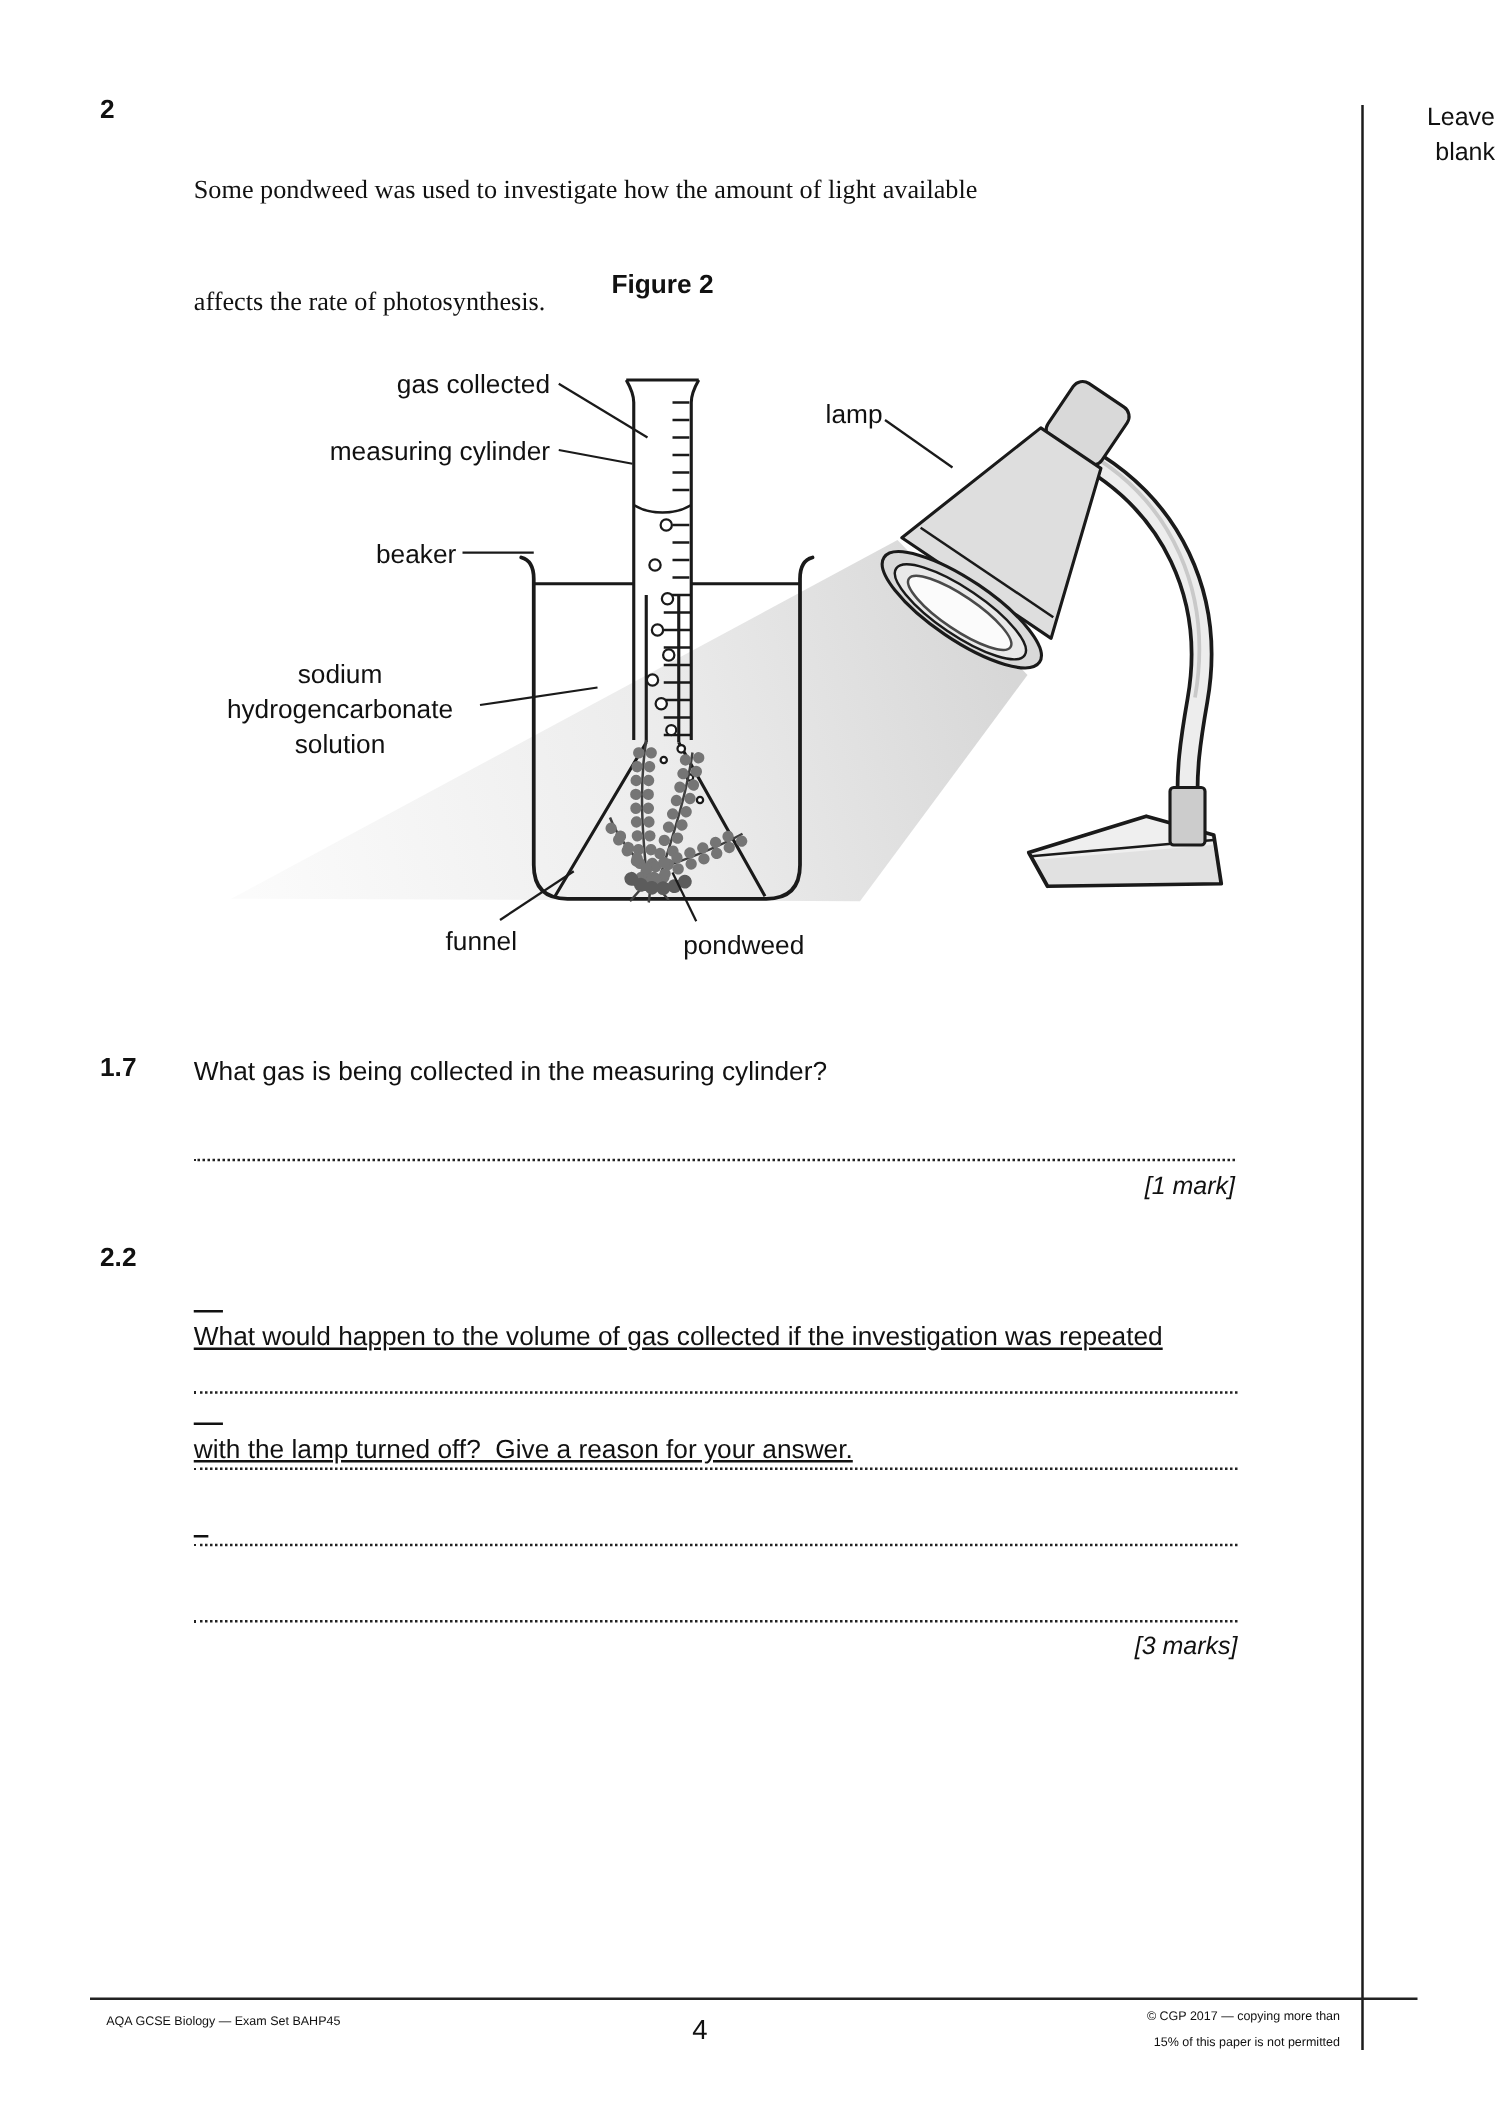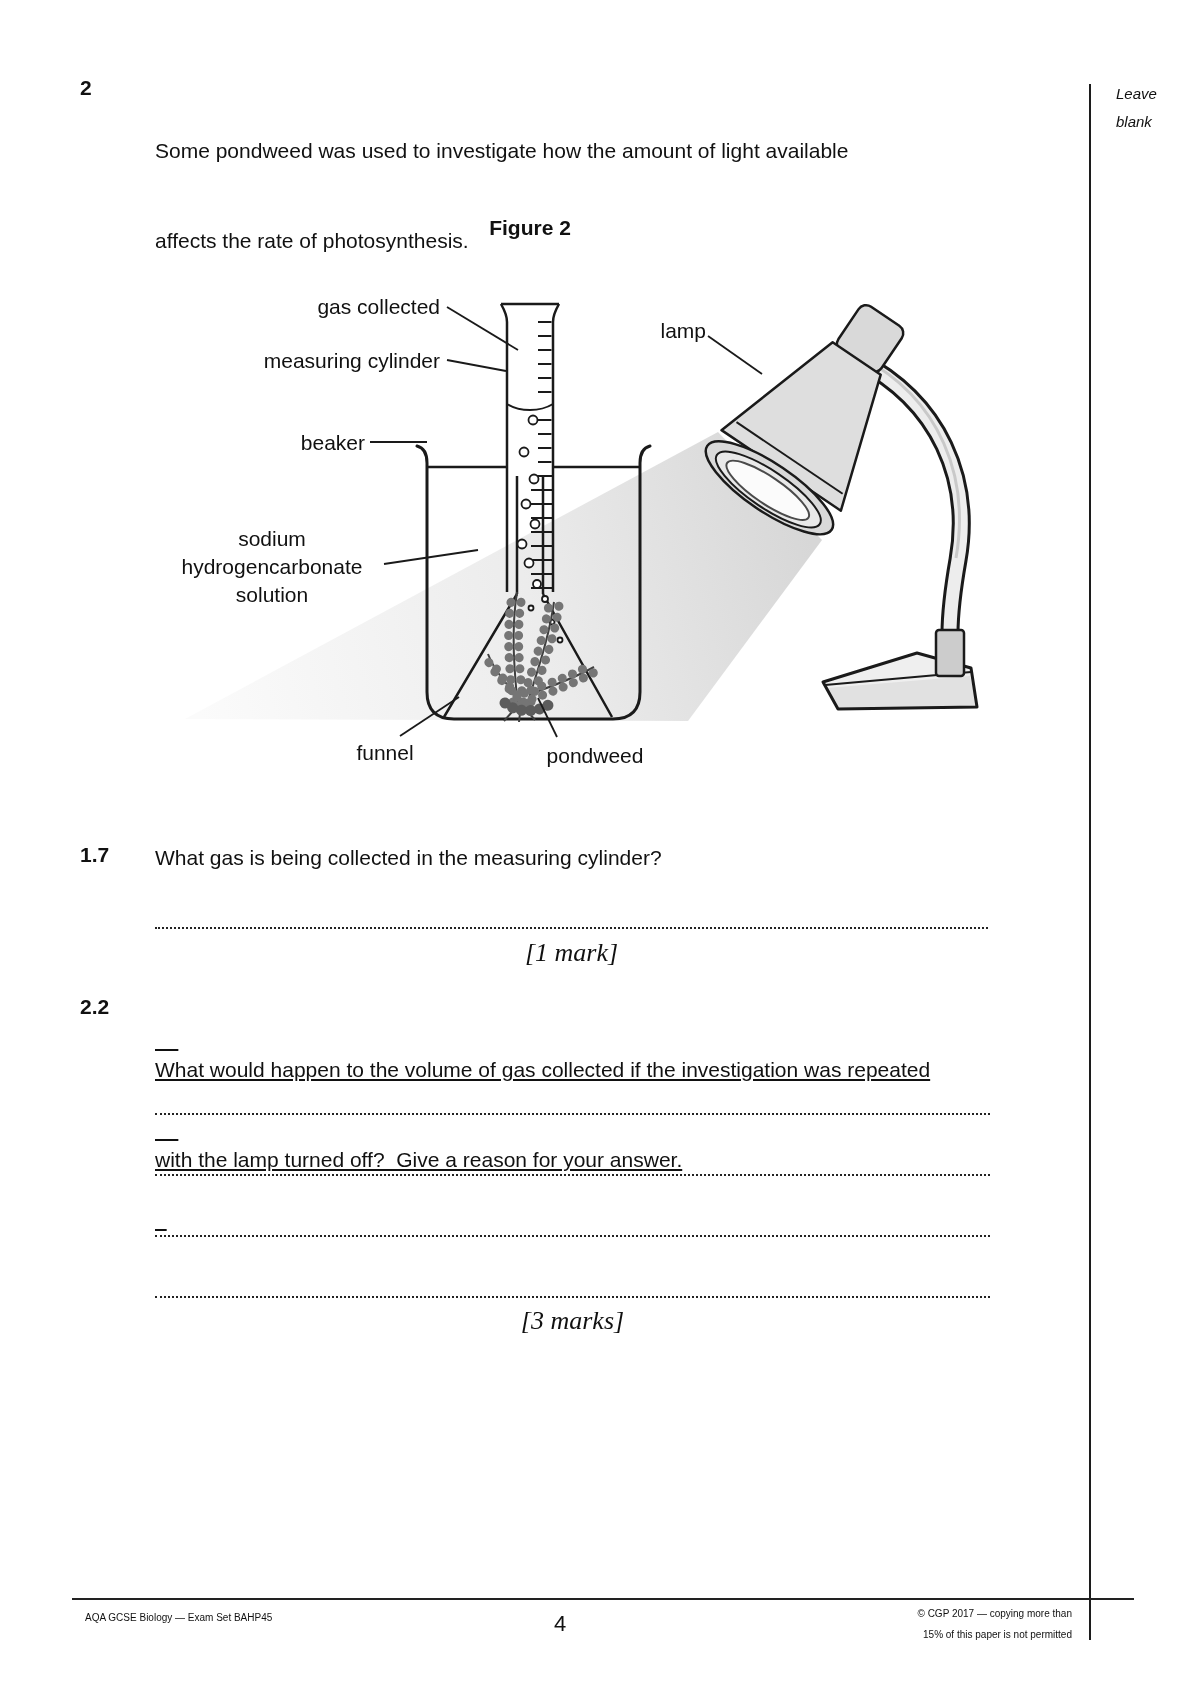--- a/index.html
+++ b/index.html
@@ -5,43 +5,43 @@
   html,body{margin:0;padding:0;background:#e9e9e9;}
   .page{
     position:relative;width:1200px;height:1697px;background:#ffffff;
     font-family:"Liberation Sans","DejaVu Sans",sans-serif;color:#111;
     overflow:hidden;margin:0 auto;
   }
   .abs{position:absolute;}
   .qnum{font-weight:bold;font-size:21px;}
   .qtext{font-size:21px;line-height:30px;white-space:pre-wrap;}
   .caption{font-weight:bold;font-size:21px;text-align:center;}
-  .leaveblank{font-style:italic;font-size:15px;line-height:28px;text-align:left;}
+  .leaveblank{font-size:20px;line-height:28px;text-align:right;}
   .vrule{width:2px;background:#1c1c1c;}
   .dotline{border-bottom:2px dotted #222;height:9px;}
-  .marks{font-style:italic;font-size:26px;text-align:center;font-family:Liberation Serif, serif;}
+  .marks{font-style:italic;font-size:20px;text-align:right;}
   .footer-line{height:2px;background:#222;}
   .footer-small{font-size:10px;line-height:21px;}
   .footer-right{text-align:right;}
   .pageno{font-size:22px;text-align:center;}
   svg text{font-family:"Liberation Sans","DejaVu Sans",sans-serif;font-size:21px;fill:#111;}
 </style>
 </head>
 <body>
 
 <div class="page">
 
   <div class="abs vrule" style="left:1089px;top:84px;height:1556px;"></div>
   <div class="abs leaveblank" style="left:1116px;top:80px;width:80px;">
     <div>Leave</div>
     <div>blank</div>
   </div>
 
   <div class="abs qnum" style="left:80px;top:76px;">2</div>
-  <div class="abs qtext" style="left:155px;top:76px;width:840px;">
+  <div class="abs qtext" style="left:155px;top:76px;width:840px;font-family:Liberation Serif, serif;">
     <div>Some pondweed was used to investigate how the amount of light available</div>
     <div>affects the rate of photosynthesis.</div>
   </div>
 
   <div class="abs caption" style="left:0;top:216px;width:1060px;">Figure 2</div>
 
   <svg class="abs" style="left:150px;top:268px;" width="940" height="512" viewBox="150 268 940 512">
     <defs>
       <linearGradient id="beamGrad" gradientUnits="userSpaceOnUse" x1="200" y1="715" x2="810" y2="540">
         <stop offset="0" stop-color="#fbfbfb"></stop>

